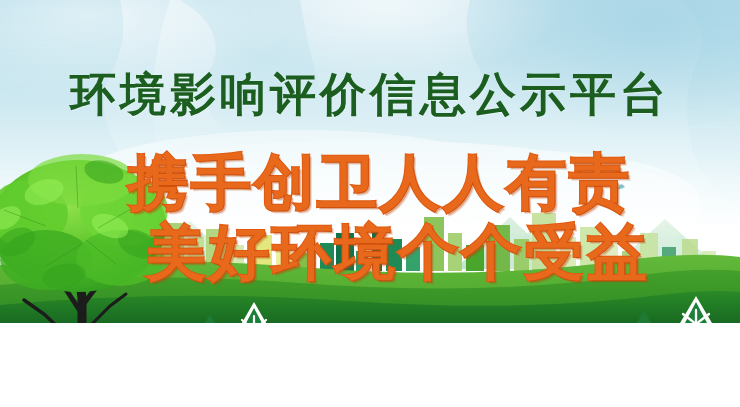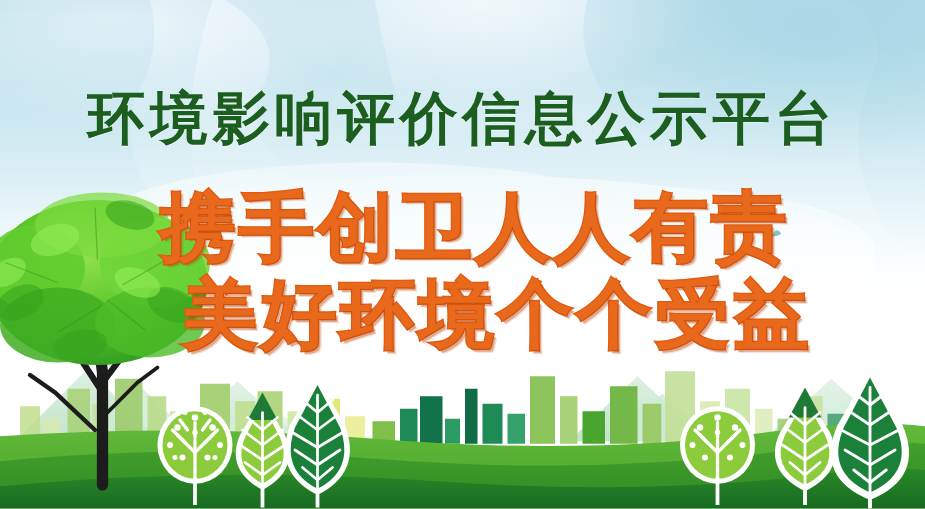--- a/index.html
+++ b/index.html
@@ -1,20 +1,20 @@
 <!DOCTYPE html>
 <html><head>
 <meta charset="utf-8">
 <style>
   html,body{margin:0;padding:0;background:#fff;}
   body{font-family:"Liberation Sans",sans-serif;}
 
   #banner{
     position:relative;
-    width:740px;height:407px;
+    width:740px;height:323px;
     overflow:hidden;
     background:#ffffff;
   }
 
   
   .sky{
     position:absolute;left:0;top:0;width:740px;height:250px;
     background:
       radial-gradient(ellipse 300px 120px at 12% 6%, rgba(255,255,255,.75) 0%, rgba(255,255,255,0) 70%),
       radial-gradient(ellipse 260px 100px at 52% 2%, rgba(255,255,255,.6) 0%, rgba(255,255,255,0) 70%),

